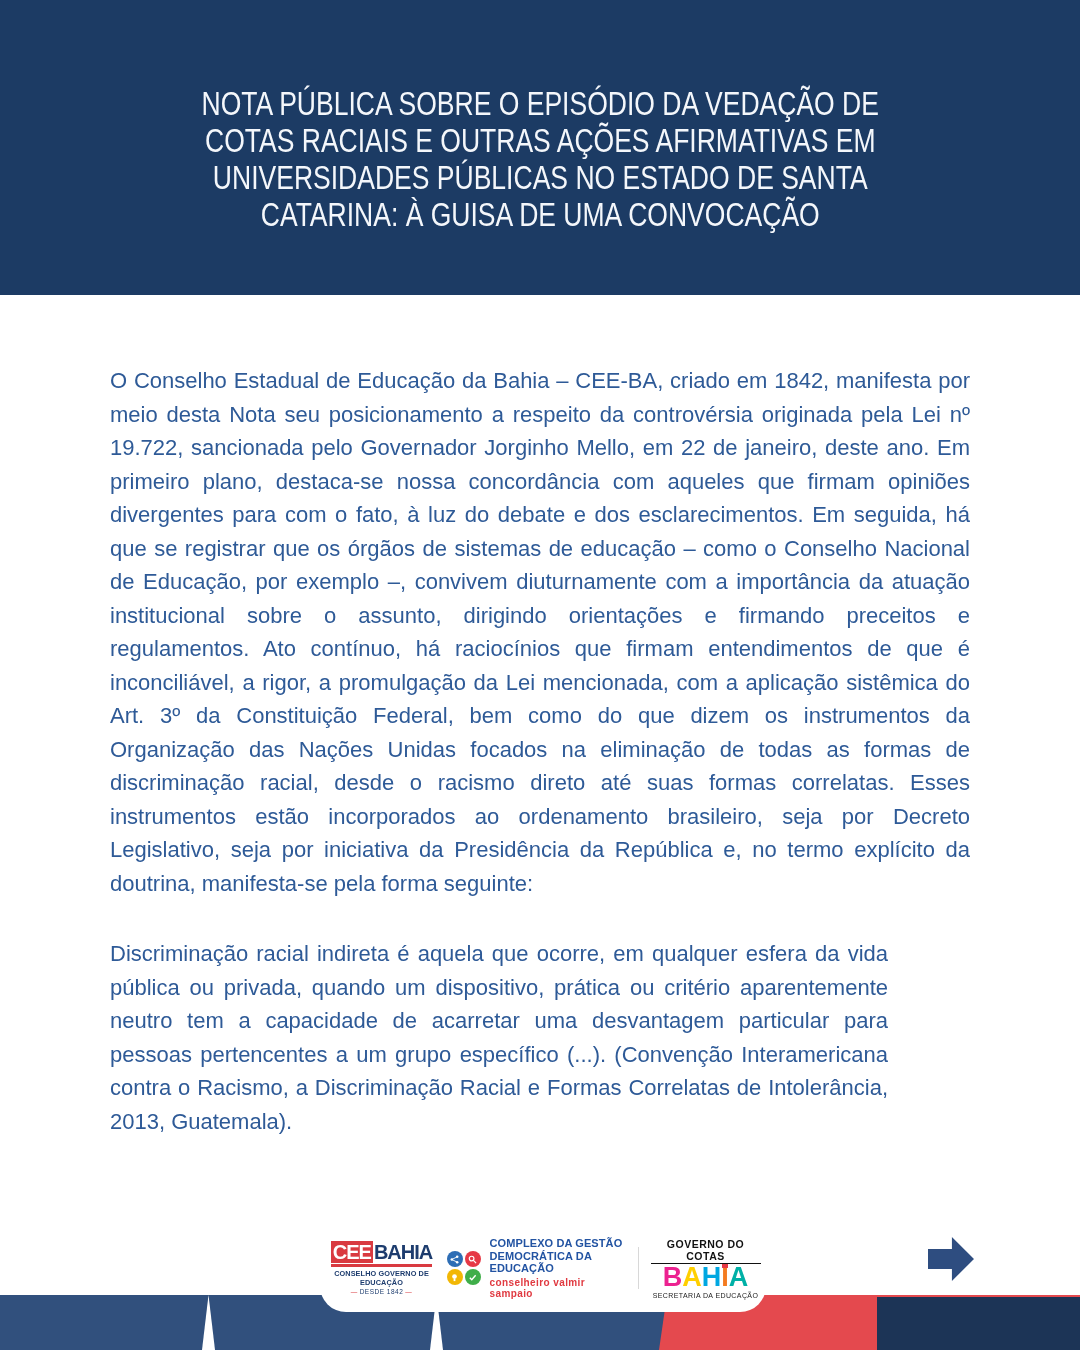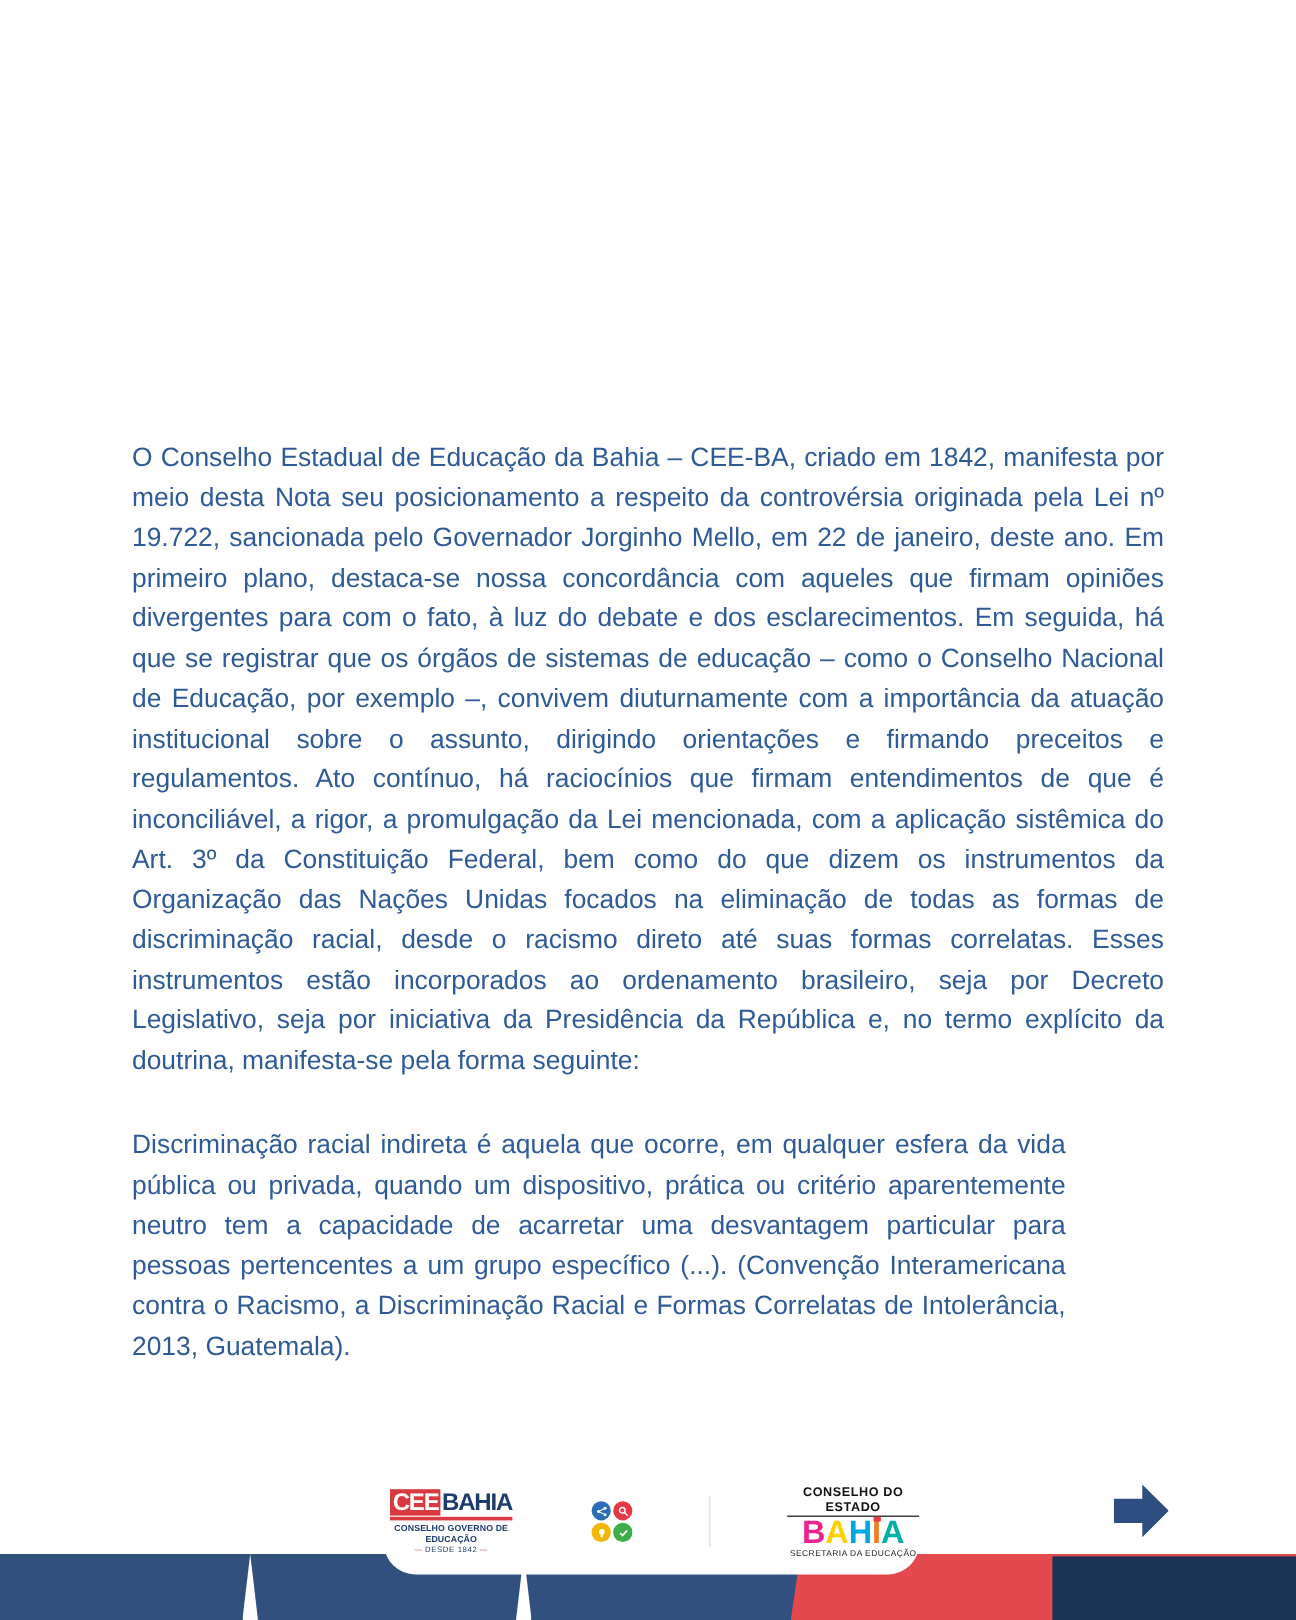--- a/index.html
+++ b/index.html
@@ -47,21 +47,21 @@
   .spike{
     position:absolute;bottom:0;width:13px;height:55px;background:#fff;
     clip-path:polygon(50% 0,100% 100%,0 100%);
   }
   .spike-1{left:202px;}
   .spike-2{left:430px;}
   
   .footer-card{
     position:absolute;left:320px;top:1224px;width:446px;height:88px;
     background:#fff;border-radius:26px;z-index:3;
-    display:flex;align-items:center;justify-content:space-between;gap:9px;
+    display:flex;align-items:center;justify-content:center;gap:9px;
   }
   
   .cee{width:112px;text-align:center;flex:none;}
   .cee-top{
     display:inline-flex;align-items:stretch;justify-content:center;
     border-bottom:3px solid var(--cee-red);padding-bottom:1px;
   }
   .cee-badge{
     background:var(--cee-red);color:#fff;font-weight:bold;font-size:20px;
     line-height:22px;padding:0 2px;letter-spacing:-1px;
@@ -107,20 +107,28 @@
     position:absolute;left:928px;top:1237px;width:46px;height:44px;
     background:var(--arrow-navy);z-index:2;cursor:pointer;
     clip-path:polygon(0 27%,52% 27%,52% 0,100% 50%,52% 100%,52% 73%,0 73%);
   }
 </style>
 </head>
 <body>
 
 <div class="page">
 
+  <div class="header-band">
+    <div class="title-inner">
+      <div class="title-line">NOTA PÚBLICA SOBRE O EPISÓDIO DA VEDAÇÃO DE</div>
+      <div class="title-line">COTAS RACIAIS E OUTRAS AÇÕES AFIRMATIVAS EM</div>
+      <div class="title-line">UNIVERSIDADES PÚBLICAS NO ESTADO DE SANTA</div>
+      <div class="title-line">CATARINA: À GUISA DE UMA CONVOCAÇÃO</div>
+    </div>
+  </div>
 
   <div class="body-text">
     <div>O Conselho Estadual de Educação da Bahia – CEE-BA, criado em 1842, manifesta por meio desta Nota seu posicionamento a respeito da controvérsia originada pela Lei nº 19.722, sancionada pelo Governador Jorginho Mello, em 22 de janeiro, deste ano. Em primeiro plano, destaca-se nossa concordância com aqueles que firmam opiniões divergentes para com o fato, à luz do debate e dos esclarecimentos. Em seguida, há que se registrar que os órgãos de sistemas de educação – como o Conselho Nacional de Educação, por exemplo –, convivem diuturnamente com a importância da atuação institucional sobre o assunto, dirigindo orientações e firmando preceitos e regulamentos. Ato contínuo, há raciocínios que firmam entendimentos de que é inconciliável, a rigor, a promulgação da Lei mencionada, com a aplicação sistêmica do Art. 3º da Constituição Federal, bem como do que dizem os instrumentos da Organização das Nações Unidas focados na eliminação de todas as formas de discriminação racial, desde o racismo direto até suas formas correlatas. Esses instrumentos estão incorporados ao ordenamento brasileiro, seja por Decreto Legislativo, seja por iniciativa da Presidência da República e, no termo explícito da doutrina, manifesta-se pela forma seguinte:</div>
     <div class="quote-text">Discriminação racial indireta é aquela que ocorre, em qualquer esfera da vida pública ou privada, quando um dispositivo, prática ou critério aparentemente neutro tem a capacidade de acarretar uma desvantagem particular para pessoas pertencentes a um grupo específico (...). (Convenção Interamericana contra o Racismo, a Discriminação Racial e Formas Correlatas de Intolerância, 2013, Guatemala).</div>
   </div>
 
   <div class="bottom-band">
     <div class="band-red"></div>
     <div class="band-dark"></div>
     <div class="spike spike-1"></div>
@@ -159,25 +167,30 @@
             <rect x="4" y="6.6" width="2" height="2.4" fill="#fff"></rect>
           </svg>
       </div>
       <div class="bubble bubble-green">
         <svg width="9" height="9" viewBox="0 0 10 10">
             <path d="M2 5.2L4.2 7.4L8.5 2.6" fill="none" stroke="#fff" stroke-width="1.6"></path>
           </svg>
       </div>
     </div>
 
+    <div class="cpx">
+      <div class="cpx-l1">COMPLEXO DA GESTÃO</div>
+      <div class="cpx-l2">DEMOCRÁTICA DA EDUCAÇÃO</div>
+      <div class="cpx-l3">Conselheiro Valmir Sampaio</div>
+    </div>
 
     <div class="v-divider"></div>
 
     <div class="gov">
-      <span class="gov-top">CONSELHO DO ESTADO</span>
+      <span class="gov-top">GOVERNO DO COTAS</span>
       <div class="gov-word">
         <span class="gov-b">B</span><span class="gov-a1">A</span><span class="gov-h">H</span><span class="gov-i">I</span><span class="gov-a2">A</span>
       </div>
       <div class="gov-sub">SECRETARIA DA EDUCAÇÃO</div>
     </div>
 
   </div>
 
   <div class="next-arrow"></div>
 

